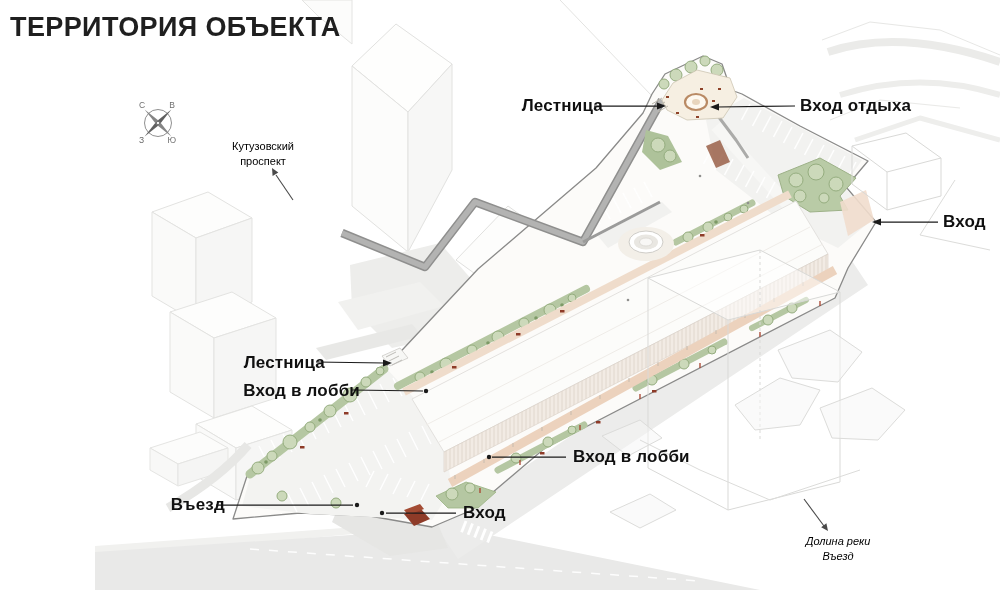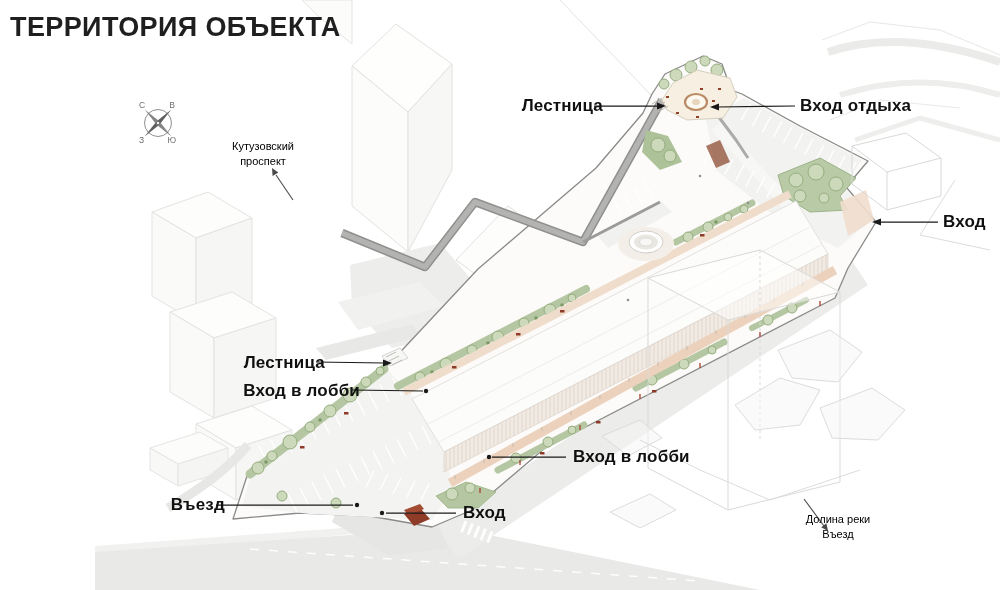--- a/index.html
+++ b/index.html
@@ -288,21 +288,21 @@
   <span class="cl n">С</span>
   <span class="cl e">В</span>
   <span class="cl w">З</span>
   <span class="cl s">Ю</span>
 </div>
 
 <div class="ctx" style="left:198px;top:139px;">
   <span>Кутузовский</span>
   <span>проспект</span>
 </div>
-<div class="ctx" style="left:773px;top:512px;">
+<div class="ctx" style="left:773px;top:534px;font-style:italic;">
   <span>Долина реки</span>
   <span>Въезд</span>
 </div>
 
 <div class="callout" style="right:412px;top:97px;"><span>Лестница</span></div>
 <div class="callout" style="left:800px;top:97px;"><span>Вход отдыха</span></div>
 <div class="callout" style="left:943px;top:213px;"><span>Вход</span></div>
 <div class="callout" style="right:690px;top:354px;"><span>Лестница</span></div>
 <div class="callout" style="right:655px;top:382px;"><span>Вход в лобби</span></div>
 <div class="callout" style="left:573px;top:448px;"><span>Вход в лобби</span></div>

